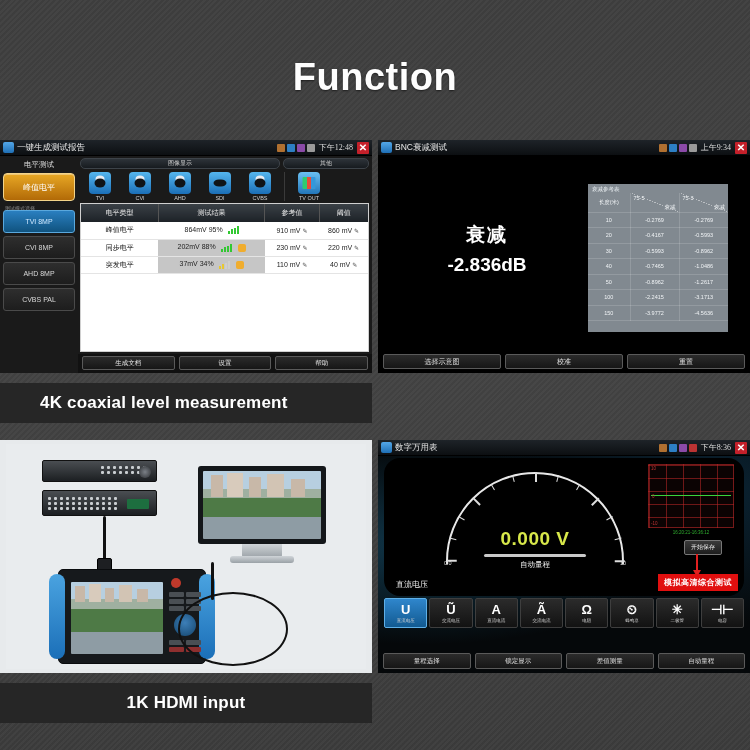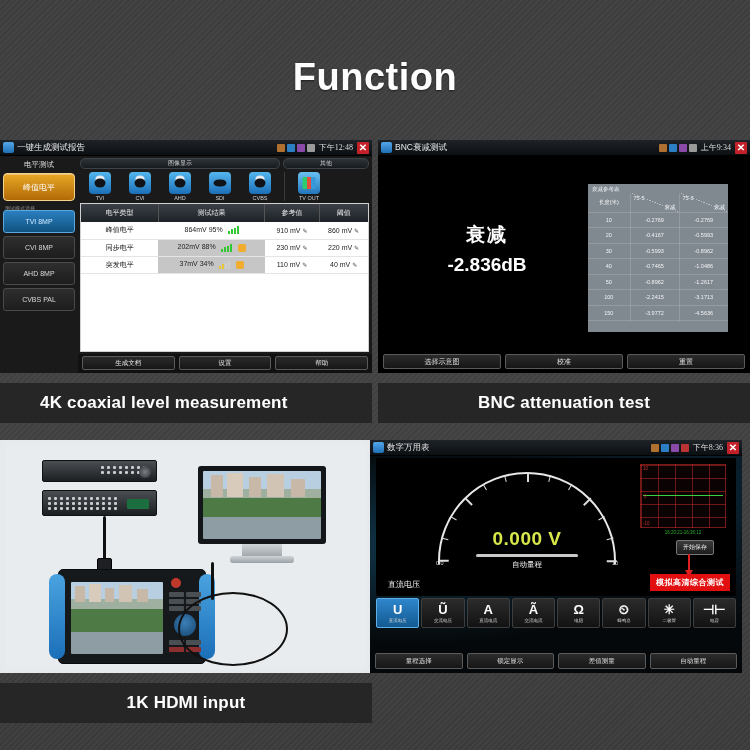--- a/index.html
+++ b/index.html
@@ -26,21 +26,21 @@
   }
 
   
   .grid {
     position: absolute; top: 140px; left: 0; width: 750px; height: 600px;
   }
   .cell { position: absolute; width: 372px; }
   .cell.c1 { left: 0;   top: 0; }
   .cell.c2 { left: 378px; top: 0; }
   .cell.c3 { left: 0;   top: 300px; }
-  .cell.c4 { left: 370px; top: 300px; }
+  .cell.c4 { left: 378px; top: 300px; }
 
   .shot {
     position: relative;
     width: 372px; height: 233px;
     background: #000;
     overflow: hidden;
   }
   .caption {
     margin-top: 10px;
     height: 40px;
@@ -241,21 +241,21 @@
 
   
   .p4 { background:#05080a; }
   .p4-bg {
     position:absolute; inset:0;
     background:
       radial-gradient(ellipse at 12% 45%, rgba(20,70,95,.75), transparent 55%),
       radial-gradient(ellipse at 88% 22%, rgba(15,55,80,.6), transparent 52%),
       #05080a;
   }
-  .p4-screen { position:absolute; left:6px; right:6px; top:18px; height:138px; background:#000; }
+  .p4-screen { position:absolute; left:6px; right:6px; top:18px; height:138px; background:#000;border-radius:16px; }
   .gauge { position:absolute; left:62px; top:14px; width:178px; height:92px; }
   .gauge .arc {
     position:absolute; left:0; top:0; width:178px; height:178px;
     border-radius:50%;
     border: 2px solid #e8e8e8;
     clip-path: polygon(0 0, 100% 0, 100% 52%, 0 52%);
   }
   .tick { position:absolute; left:50%; top:0; width:1px; height:7px; background:#ddd;
           transform-origin: 50% 89px; }
   .tick.big { height:10px; width:1.5px; }
@@ -544,21 +544,20 @@
               </table>
           </div>
 
           <div class="p2-btm">
             <div class="btm-btn">选择示意图</div>
             <div class="btm-btn">校准</div>
             <div class="btm-btn">重置</div>
           </div>
         </div>
       </div>
-      <div class="caption center">BNC attenuation test</div>
     </div>
 
     <div class="cell c3">
       <div class="shot p3">
         <div class="frame">
 
           <div class="dvr" style="left:36px; top:16px; width:115px; height:22px;">
             <div class="vents" style="left:58px; top:5px; grid-template-columns: repeat(8,1fr);">
               <i></i>
                 <i></i>

